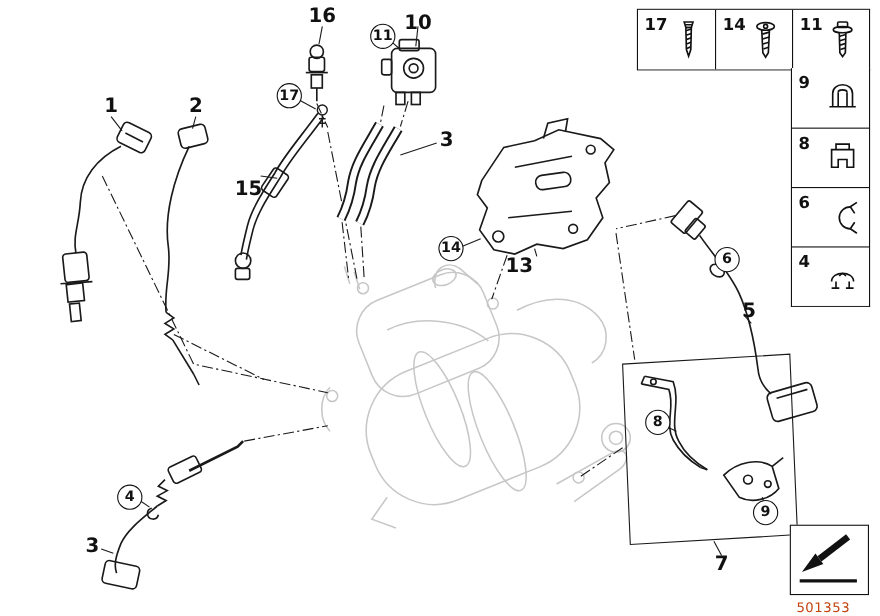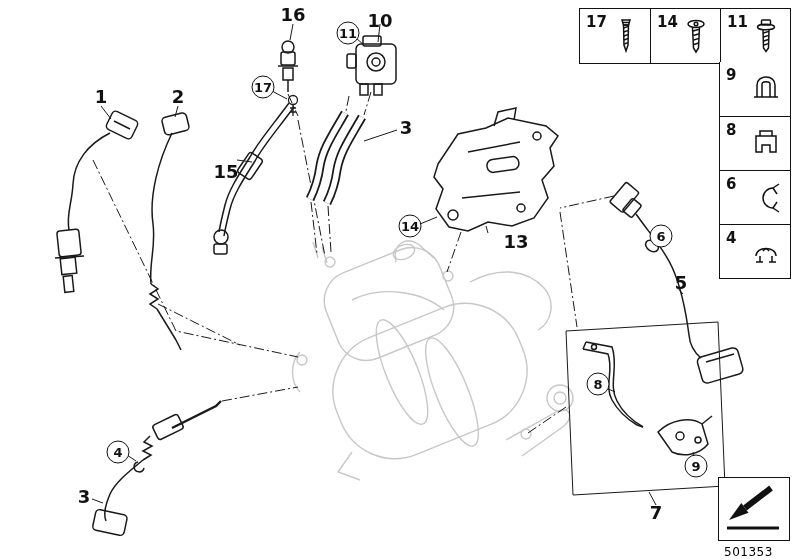--- a/index.html
+++ b/index.html
@@ -20,21 +20,21 @@
   .legend-col { position:absolute; left:719px; top:62px; display:flex; flex-direction:column;
                 border:1px solid #111; border-top:none; background:#fff; z-index:6; }
   .cell { width:70px; height:54px; position:relative; background:#fff; }
   .legend-row .cell + .cell { border-left:1px solid #111; }
   .legend-col .cell + .cell { border-top:1px solid #111; }
   .cell-num { position:absolute; left:6px; top:4px; font-size:15px; font-weight:bold; color:#111; }
   .cell-icon { position:absolute; right:9px; top:9px; }
 
   .dir-box { position:absolute; left:718px; top:477px; width:72px; height:64px;
              border:1px solid #111; background:#fff; z-index:6; }
-  .drawing-number { position:absolute; left:724px; top:545px; font-size:12px; color:#000000;
+  .drawing-number { position:absolute; left:724px; top:545px; font-size:12px; color:#c2410c;
                     letter-spacing:.5px; z-index:6; }
 </style>
 </head>
 <body>
 
 <div class="stage">
 
   <svg class="art" width="800" height="560" viewBox="0 0 800 560">
 
     <g stroke="#c7c7c7" fill="none" stroke-width="1.4">
@@ -202,21 +202,21 @@
   <div class="callout" style="left:84px;  top:497px;">3</div>
   <div class="callout circled" style="left:118px; top:452px;">4</div>
   <div class="callout" style="left:681px; top:283px;">5</div>
   <div class="callout circled" style="left:661px; top:236px;">6</div>
   <div class="callout" style="left:656px; top:513px;">7</div>
   <div class="callout circled" style="left:598px; top:384px;">8</div>
   <div class="callout circled" style="left:696px; top:466px;">9</div>
   <div class="callout" style="left:380px; top:21px;">10</div>
   <div class="callout circled" style="left:348px; top:33px;">11</div>
   <div class="callout" style="left:406px; top:128px;">3</div>
-  <div class="callout" style="left:516px; top:242px;">13</div>
+  <div class="callout" style="left:472px; top:242px;">13</div>
   <div class="callout circled" style="left:410px; top:226px;">14</div>
   <div class="callout" style="left:226px; top:172px;">15</div>
   <div class="callout" style="left:293px; top:15px;">16</div>
   <div class="callout circled" style="left:263px; top:87px;">17</div>
 
   <div class="legend-row">
     <div class="cell">
       <span class="cell-num">17</span>
       <svg class="cell-icon" width="30" height="36" viewBox="0 0 30 36" stroke="#111" fill="none" stroke-width="1.5">
         <path d="M11 2 h8 l-1.5 5 h-5 Z"></path>

